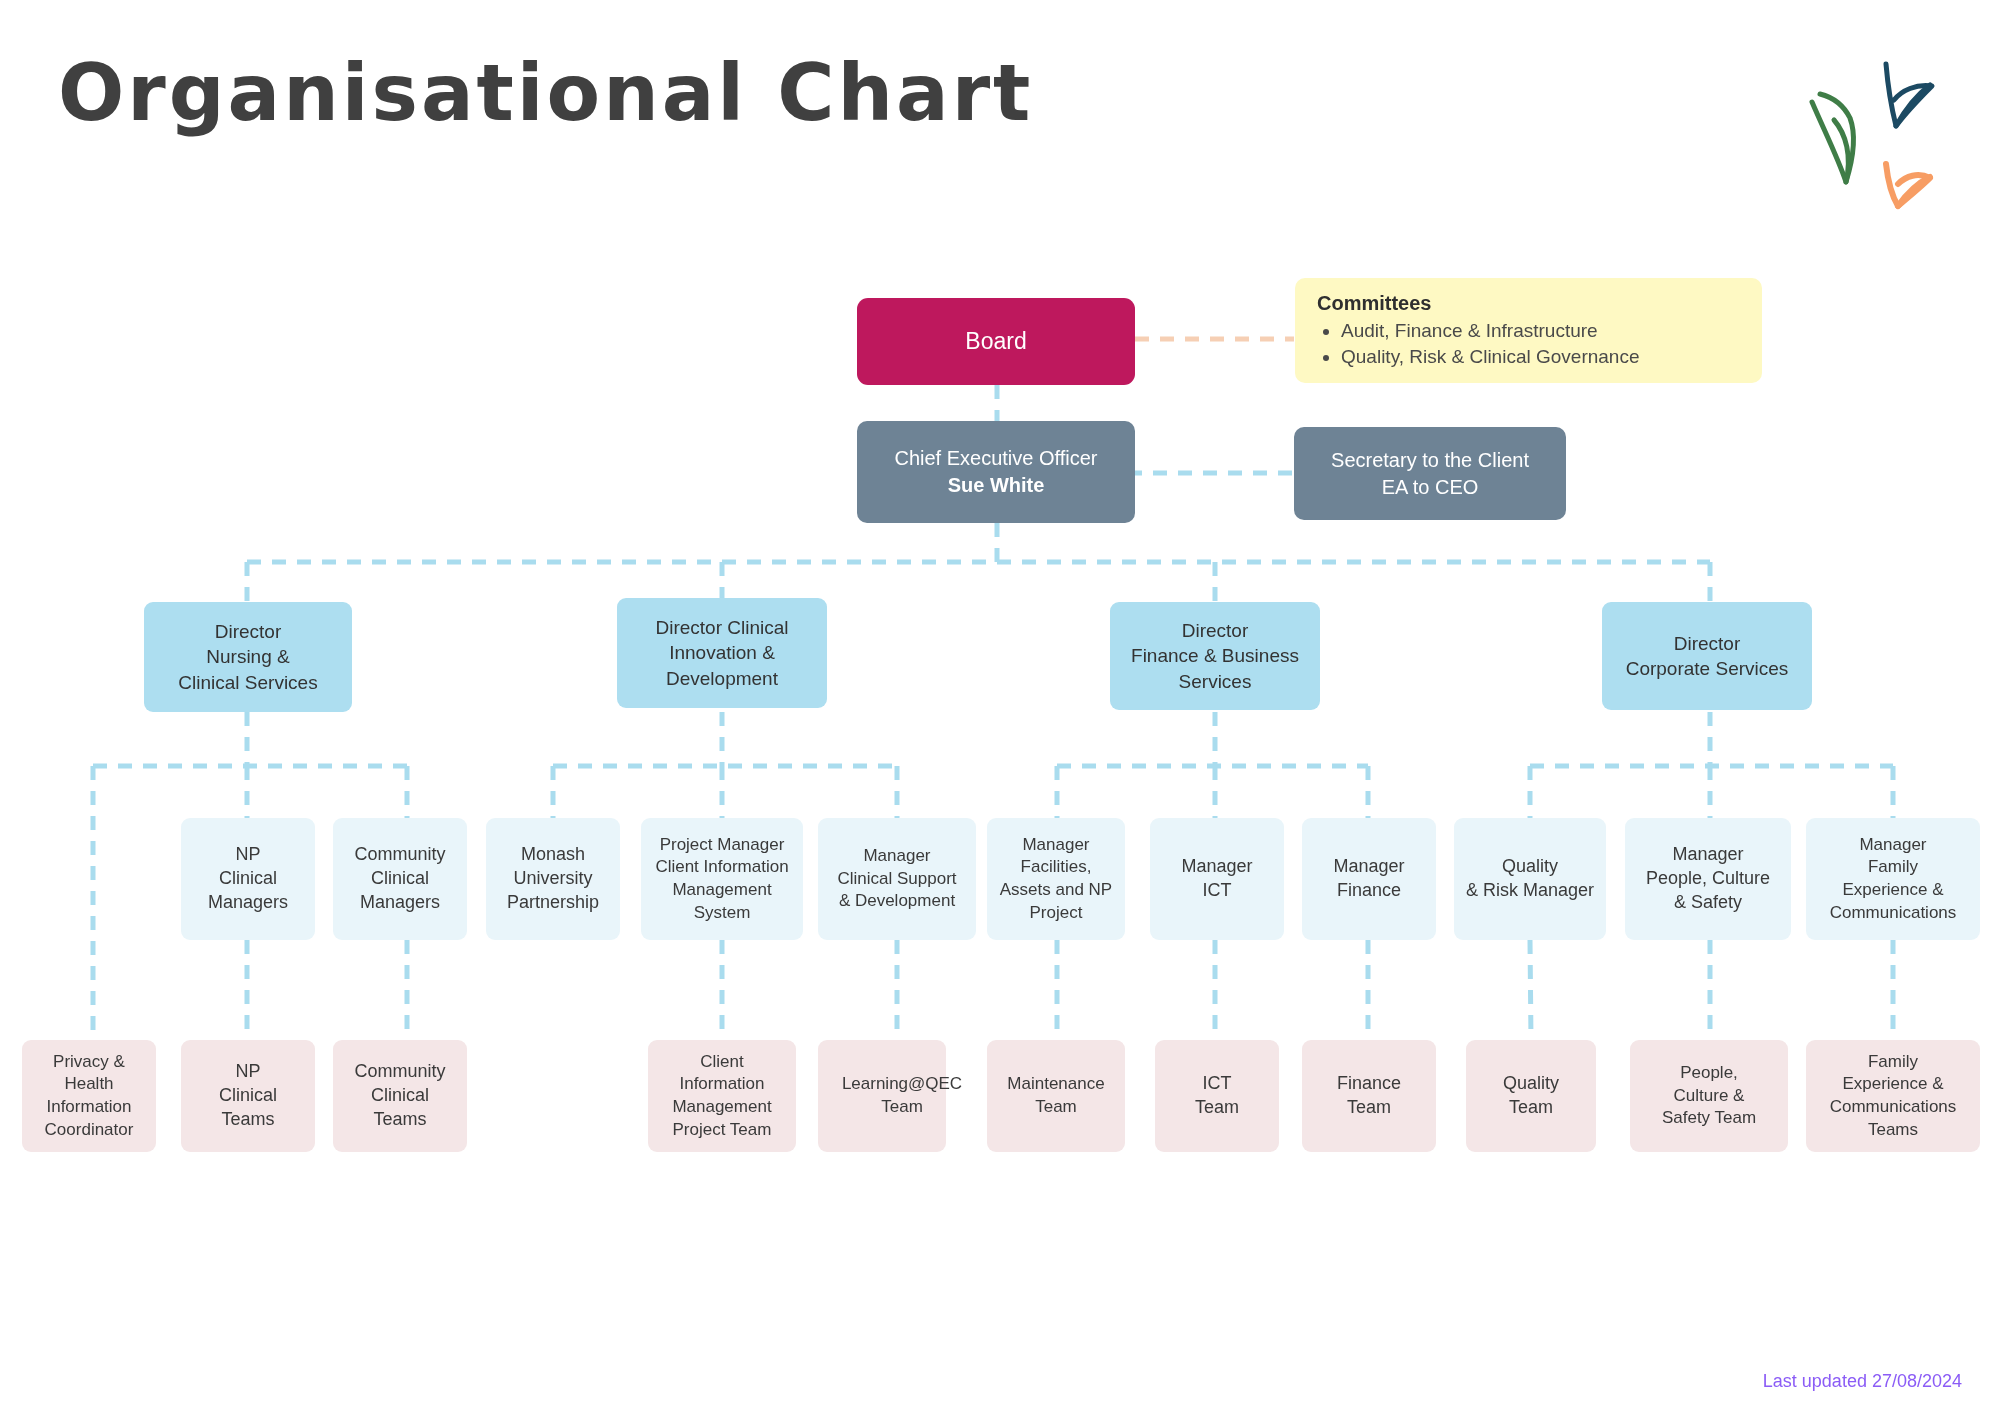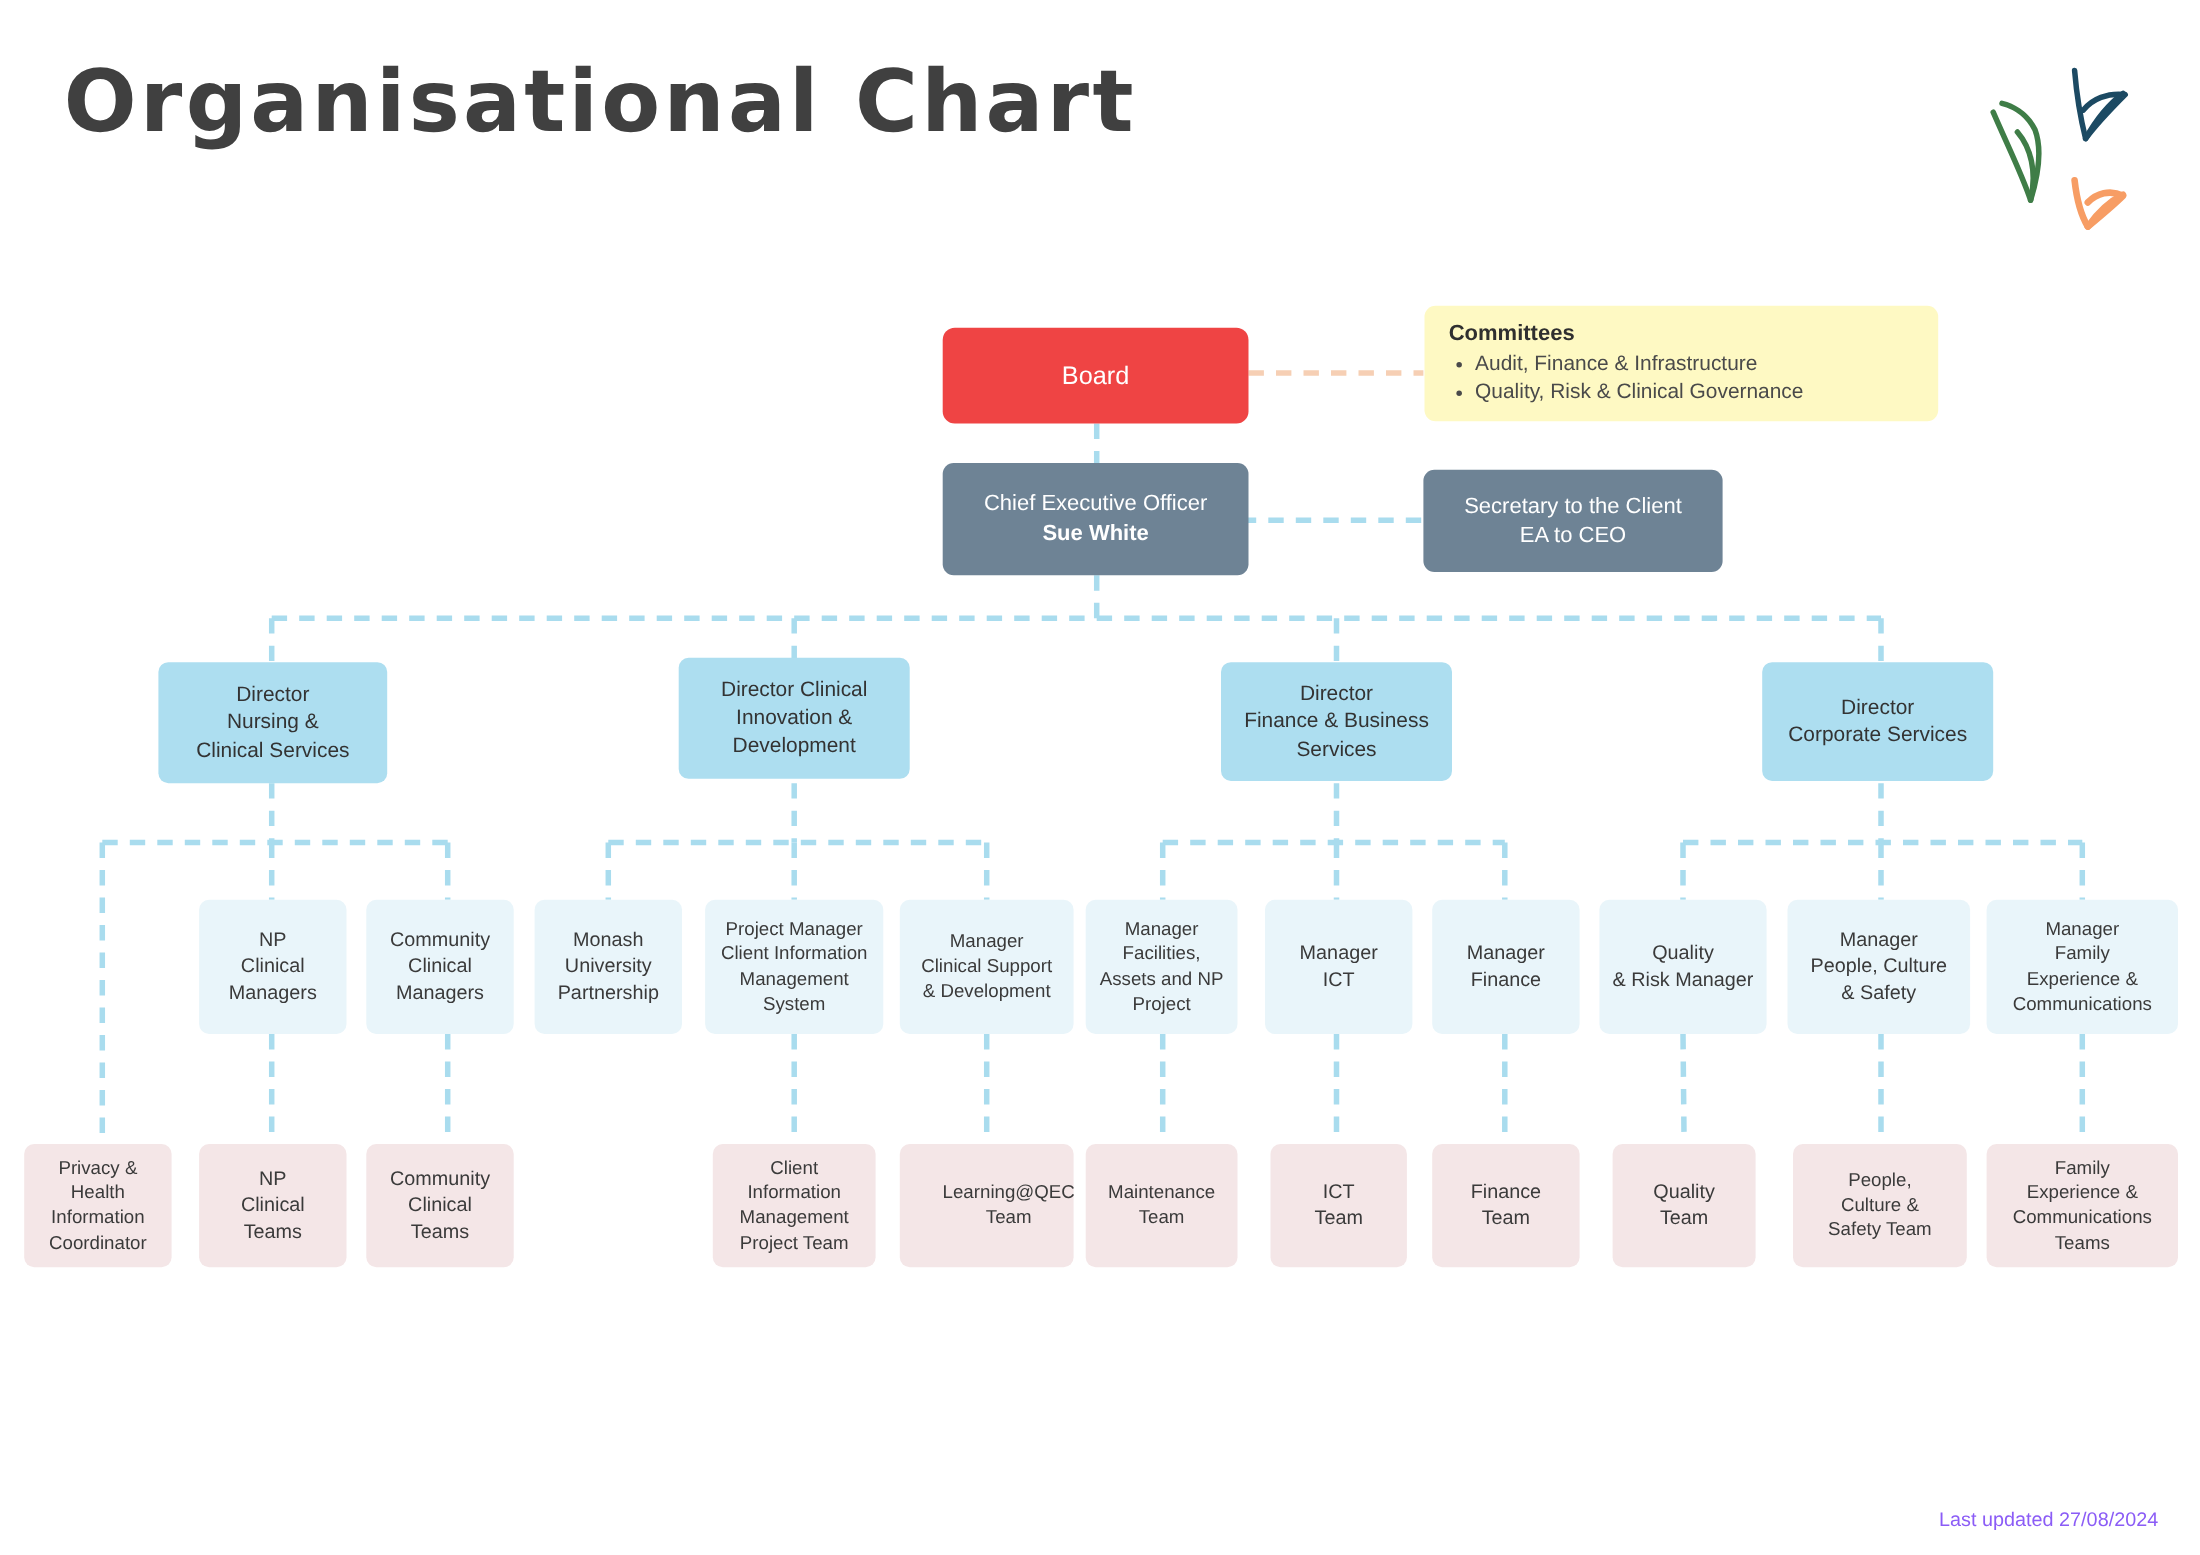--- a/index.html
+++ b/index.html
@@ -61,21 +61,21 @@
     display: flex;
     align-items: center;
     justify-content: center;
     text-align: center;
     line-height: 1.33;
     white-space: pre-line;
     padding: 6px 8px;
   }
 
   .node.board {
-    background: #ef4444;
+    background: #be185d;
     color: #ffffff;
     font-size: 23px;
     border-radius: 11px;
   }
   .node.exec {
     background: #6e8395;
     color: #ffffff;
     font-size: 20px;
     border-radius: 10px;
   }
@@ -328,21 +328,21 @@
     <span>Community
 Clinical
 Teams</span>
   </div>
   <div class="node team" style="left:648px; top:1040px; width:148px; height:112px; font-size:17px;">
     <span>Client
 Information
 Management
 Project Team</span>
   </div>
-  <div class="node team" style="left:818px; top:1040px; width:158px; height:112px; font-size:17px;padding-left:48px;">
+  <div class="node team" style="left:818px; top:1040px; width:128px; height:112px; font-size:17px;padding-left:48px;">
     <span>Learning@QEC
 Team</span>
   </div>
   <div class="node team" style="left:987px; top:1040px; width:138px; height:112px; font-size:17px;">
     <span>Maintenance
 Team</span>
   </div>
   <div class="node team" style="left:1155px; top:1040px; width:124px; height:112px;">
     <span>ICT
 Team</span>

